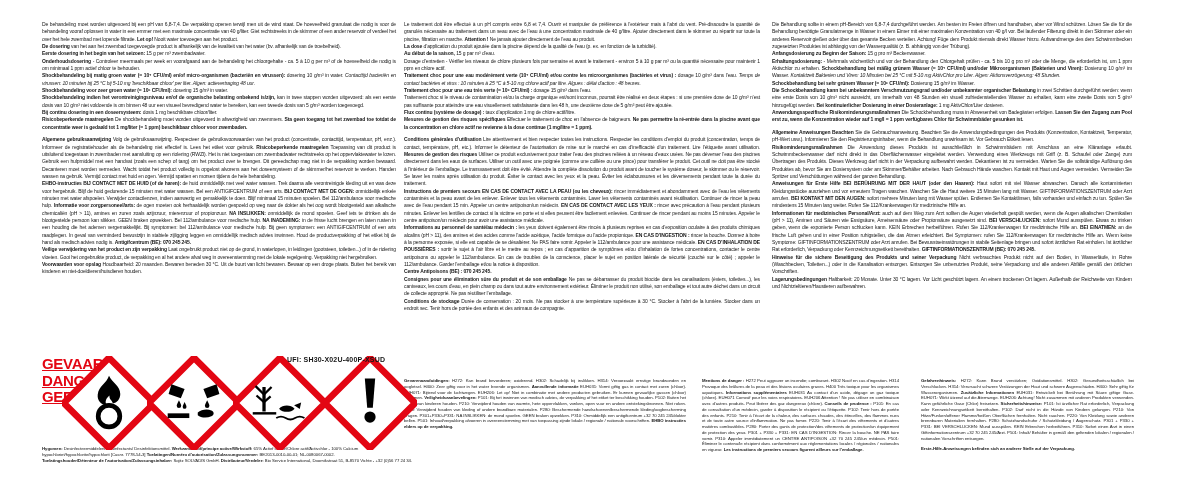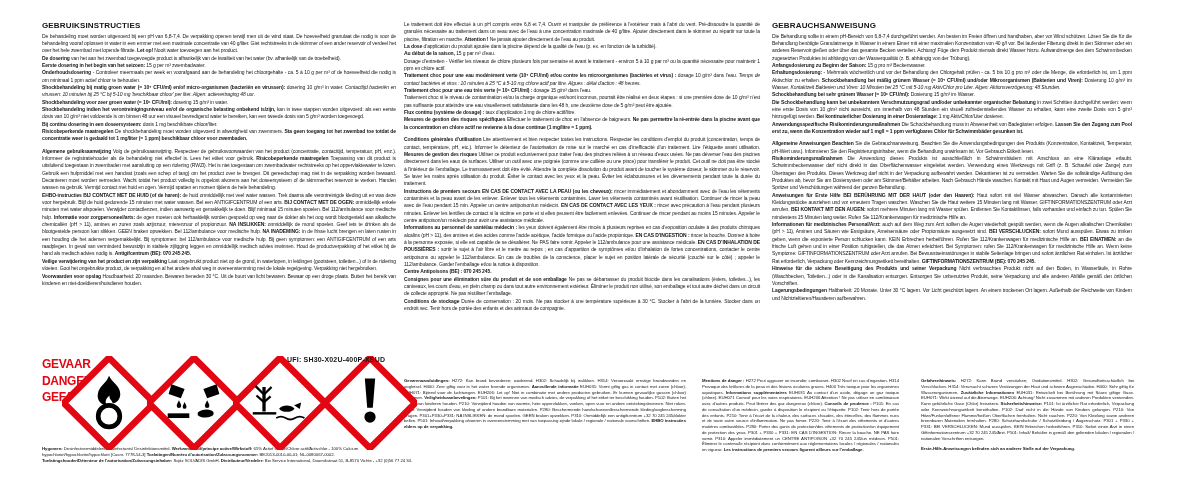--- a/index.html
+++ b/index.html
@@ -30,22 +30,23 @@
     text-align: justify;
   }
   .body-text p.gap { margin-top: 5px; }
   .b { font-weight: bold; }
   .i { font-style: italic; }
 
   
   .signal {
     position: absolute; left: 42px; top: 356px;
     color: #e30613; font-weight: bold;
-    font-size: 12px; line-height: 16.5px;
+    font-size: 15px; line-height: 16.5px;
     letter-spacing: -0.3px;
+    text-decoration: underline;
   }
   .signal div { white-space: nowrap; }
 
   
   .ufi {
     position: absolute; left: 287px; top: 356px;
     font-size: 7px; font-weight: bold; letter-spacing: 0.2px;
     z-index: 6; white-space: nowrap;
   }
 
@@ -67,21 +68,20 @@
   .hz-nl { left: 404px; width: 282px; }
   .hz-fr { left: 702px; width: 197px; }
   .hz-de { left: 921px; width: 213px; }
 </style>
 </head>
 <body>
 
 <div class="sheet">
 
   <section class="col col-nl">
-    <h2>GEBRUIKSINSTRUCTIES</h2>
     <div class="body-text">
         <p><span>De behandeling moet worden uitgevoerd bij een pH van 6,8-7,4. De verpakking openen terwijl men uit de wind staat. De hoeveelheid granulaat die nodig is voor de behandeling vooraf oplossen in water in een emmer met een maximale concentratie van 40 g/liter. Giet rechtstreeks in de skimmer of een ander reservoir of verdeel het over het hele zwembad met lopende filtratie. </span><span class="b">Let op!</span><span> Nooit water toevoegen aan het product.</span></p>
         <p><span class="b">De dosering</span><span> van het aan het zwembad toegevoegde product is afhankelijk van de kwaliteit van het water (bv. afhankelijk van de troebelheid).</span></p>
         <p><span class="b">Eerste dosering in het begin van het seizoen:</span><span> 15 g per m³ zwembadwater.</span></p>
         <p><span class="b">Onderhoudsdosering</span><span> - Controleer meermaals per week en voorafgaand aan de behandeling het chloorgehalte - ca. 5 à 10 g per m³ of de hoeveelheid die nodig is om minimaal 1 ppm actief chloor te behouden.</span></p>
         <p><span class="b">Shockbehandeling bij matig groen water (= 10⁴ CFU/ml) en/of micro-organismen (bacteriën en virussen):</span><span> dosering 10 g/m³ in water. </span><span class="i">Contacttijd bacteriën en virussen: 10 minuten bij 25 °C bij 5-10 mg 'beschikbaar chloor' per liter. Algen: actievertraging 48 uur.</span></p>
         <p><span class="b">Shockbehandeling voor zeer groen water (= 10⁶ CFU/ml):</span><span> dosering 15 g/m³ in water.</span></p>
         <p><span class="b">Shockbehandeling indien het verontreinigingsniveau en/of de organische belasting onbekend is/zijn,</span><span> kan in twee stappen worden uitgevoerd: als een eerste dosis van 10 g/m³ niet voldoende is om binnen 48 uur een visueel bevredigend water te bereiken, kan een tweede dosis van 5 g/m³ worden toegevoegd.</span></p>
         <p><span class="b">Bij continu dosering in een doseersysteem:</span><span> dosis 1 mg beschikbare chloor/liter.</span></p>
         <p><span class="b">Risicobeperkende maatregelen</span><span> De shockbehandeling moet worden uitgevoerd in afwezigheid van zwemmers. </span><span class="b">Sta geen toegang tot het zwembad toe totdat de concentratie weer is gedaald tot 1 mg/liter (= 1 ppm) beschikbaar chloor voor zwembaden.</span></p>
@@ -106,21 +106,20 @@
         <p class="gap"><span class="b">Conditions générales d’utilisation</span><span> Lire attentivement et bien respecter toutes les instructions. Respecter les conditions d’emploi du produit (concentration, temps de contact, température, pH, etc.). Informer le détenteur de l’autorisation de mise sur le marché en cas d’inefficacité d’un traitement. Lire l’étiquette avant utilisation. </span><span class="b">Mesures de gestion des risques</span><span> Utiliser ce produit exclusivement pour traiter l’eau des piscines reliées à un réseau d’eaux usées. Ne pas déverser l’eau des piscines directement dans les eaux de surfaces. Utiliser un outil avec une poignée (comme une cuillère ou une pince) pour transférer le produit. Cet outil ne doit pas être stocké à l’intérieur de l’emballage. Le transvasement doit être évité. Attendre la complète dissolution du produit avant de toucher le système doseur, le skimmer ou le réservoir. Se laver les mains après utilisation du produit. Éviter le contact avec les yeux et la peau. Éviter les éclaboussures et les déversements pendant toute la durée du traitement.</span></p>
         <p><span class="b">Instructions de premiers secours EN CAS DE CONTACT AVEC LA PEAU (ou les cheveux):</span><span> rincer immédiatement et abondamment avec de l’eau les vêtements contaminés et la peau avant de les enlever. Enlever tous les vêtements contaminés. Laver les vêtements contaminés avant réutilisation. Continuer de rincer la peau avec de l’eau pendant 15 min. Appeler un centre antipoison/un médecin. </span><span class="b">EN CAS DE CONTACT AVEC LES YEUX :</span><span> rincer avec précaution à l’eau pendant plusieurs minutes. Enlever les lentilles de contact si la victime en porte et si elles peuvent être facilement enlevées. Continuer de rincer pendant au moins 15 minutes. Appeler le centre antipoison/un médecin pour avoir une assistance médicale.</span></p>
         <p><span class="b">Informations au personnel de santé/au médecin :</span><span> les yeux doivent également être rincés à plusieurs reprises en cas d’exposition oculaire à des produits chimiques alcalins (pH &gt; 11), des amines et des acides comme l’acide acétique, l’acide formique ou l’acide propionique. </span><span class="b">EN CAS D’INGESTION :</span><span> rincer la bouche. Donnez à boire à la personne exposée, si elle est capable de se désaltérer. Ne PAS faire vomir. Appeler le 112/ambulance pour une assistance médicale. </span><span class="b">EN CAS D’INHALATION DE POUSSIÈRES :</span><span> sortir le sujet à l’air libre et le mettre au repos ; en cas d’apparition de symptômes et/ou d’inhalation de fortes concentrations, contacter le centre antipoisons ou appeler le 112/ambulance. En cas de troubles de la conscience, placer le sujet en position latérale de sécurité (couché sur le côté) ; appeler le 112/ambulance. Garder l’emballage et/ou la notice à disposition.</span></p>
         <p><span class="b">Centre Antipoisons (BE) : 070 245 245.</span></p>
         <p><span class="b">Consignes pour une élimination sûre du produit et de son emballage</span><span> Ne pas se débarrasser du produit biocide dans les canalisations (éviers, toilettes...), les caniveaux, les cours d’eau, en plein champ ou dans tout autre environnement extérieur. Éliminer le produit non utilisé, son emballage et tout autre déchet dans un circuit de collecte approprié. Ne pas réutiliser l’emballage.</span></p>
         <p><span class="b">Conditions de stockage</span><span> Durée de conservation : 20 mois. Ne pas stocker à une température supérieure à 30 °C. Stocker à l’abri de la lumière. Stocker dans un endroit sec. Tenir hors de portée des enfants et des animaux de compagnie.</span></p>
       </div>
   </section>
 
   <section class="col col-de">
-    <h2>GEBRAUCHSANWEISUNG</h2>
     <div class="body-text">
         <p><span>Die Behandlung sollte in einem pH-Bereich von 6,8-7,4 durchgeführt werden. Am besten im Freien öffnen und handhaben, aber vor Wind schützen. Lösen Sie die für die Behandlung benötigte Granulatmenge in Wasser in einem Eimer mit einer maximalen Konzentration von 40 g/l vor. Bei laufender Filterung direkt in den Skimmer oder ein anderes Reservoir gießen oder über das gesamte Becken verteilen. Achtung! Füge dem Produkt niemals direkt Wasser hinzu. Aufwandmenge des dem Schwimmbecken zugesetzten Produktes ist abhängig von der Wasserqualität (z. B. abhängig von der Trübung).</span></p>
         <p><span class="b">Anfangsdosierung zu Beginn der Saison:</span><span> 15 g pro m³ Beckenwasser.</span></p>
         <p><span class="b">Erhaltungsdosierung:</span><span> - Mehrmals wöchentlich und vor der Behandlung den Chlorgehalt prüfen - ca. 5 bis 10 g pro m³ oder die Menge, die erforderlich ist, um 1 ppm Aktivchlor zu erhalten. </span><span class="b">Schockbehandlung bei mäßig grünem Wasser (= 10⁴ CFU/ml) und/oder Mikroorganismen (Bakterien und Viren):</span><span> Dosierung 10 g/m³ im Wasser. </span><span class="i">Kontaktzeit Bakterien und Viren: 10 Minuten bei 25 °C mit 5-10 mg AktivChlor pro Liter. Algen: Aktionsverzögerung: 48 Stunden.</span></p>
         <p><span class="b">Schockbehandlung bei sehr grünem Wasser (= 10⁶ CFU/ml):</span><span> Dosierung 15 g/m³ im Wasser.</span></p>
         <p><span class="b">Die Schockbehandlung kann bei unbekanntem Verschmutzungsgrad und/oder unbekannter organischer Belastung</span><span> in zwei Schritten durchgeführt werden: wenn eine erste Dosis von 10 g/m³ nicht ausreicht, um innerhalb von 48 Stunden ein visuell zufriedenstellendes Wasser zu erhalten, kann eine zweite Dosis von 5 g/m³ hinzugefügt werden. </span><span class="b">Bei kontinuierlicher Dosierung in einer Dosieranlage:</span><span> 1 mg AktivChlor/Liter dosieren.</span></p>
         <p><span class="b">Anwendungsspezifische Risikominderungsmaßnahmen</span><span> Die Schockbehandlung muss in Abwesenheit von Badegästen erfolgen. </span><span class="b">Lassen Sie den Zugang zum Pool erst zu, wenn die Konzentration wieder auf 1 mg/l = 1 ppm verfügbares Chlor für Schwimmbäder gesunken ist.</span></p>
         <p class="gap"><span class="b">Allgemeine Anweisungen Beachten</span><span> Sie die Gebrauchsanweisung. Beachten Sie die Anwendungsbedingungen des Produkts (Konzentration, Kontaktzeit, Temperatur, pH-Wert usw.). Informieren Sie den Registrierungsinhaber, wenn die Behandlung unwirksam ist. Vor Gebrauch Etikett lesen.</span></p>
         <p><span class="b">Risikominderungsmaßnahmen</span><span> Die Anwendung dieses Produkts ist ausschließlich in Schwimmbädern mit Anschluss an eine Kläranlage erlaubt. Schwimmbeckenwasser darf nicht direkt in das Oberflächenwasser eingeleitet werden. Verwendung eines Werkzeugs mit Griff (z. B. Schaufel oder Zange) zum Übertragen des Produkts. Dieses Werkzeug darf nicht in der Verpackung aufbewahrt werden. Dekantieren ist zu vermeiden. Warten Sie die vollständige Auflösung des Produktes ab, bevor Sie am Dosiersystem oder am Skimmer/Behälter arbeiten. Nach Gebrauch Hände waschen. Kontakt mit Haut und Augen vermeiden. Vermeiden Sie Spritzer und Verschüttungen während der ganzen Behandlung.</span></p>
         <p><span class="b">Anweisungen für Erste Hilfe BEI BERÜHRUNG MIT DER HAUT (oder den Haaren):</span><span> Haut sofort mit viel Wasser abwaschen. Danach alle kontaminierten Kleidungsstücke ausziehen und vor erneutem Tragen waschen. Waschen Sie die Haut weitere 15 Minuten lang mit Wasser. GIFTINFORMATIONSZENTRUM oder Arzt anrufen. </span><span class="b">BEI KONTAKT MIT DEN AUGEN:</span><span> sofort mehrere Minuten lang mit Wasser spülen. Entfernen Sie Kontaktlinsen, falls vorhanden und einfach zu tun. Spülen Sie mindestens 15 Minuten lang weiter. Rufen Sie 112/Krankenwagen für medizinische Hilfe an.</span></p>

